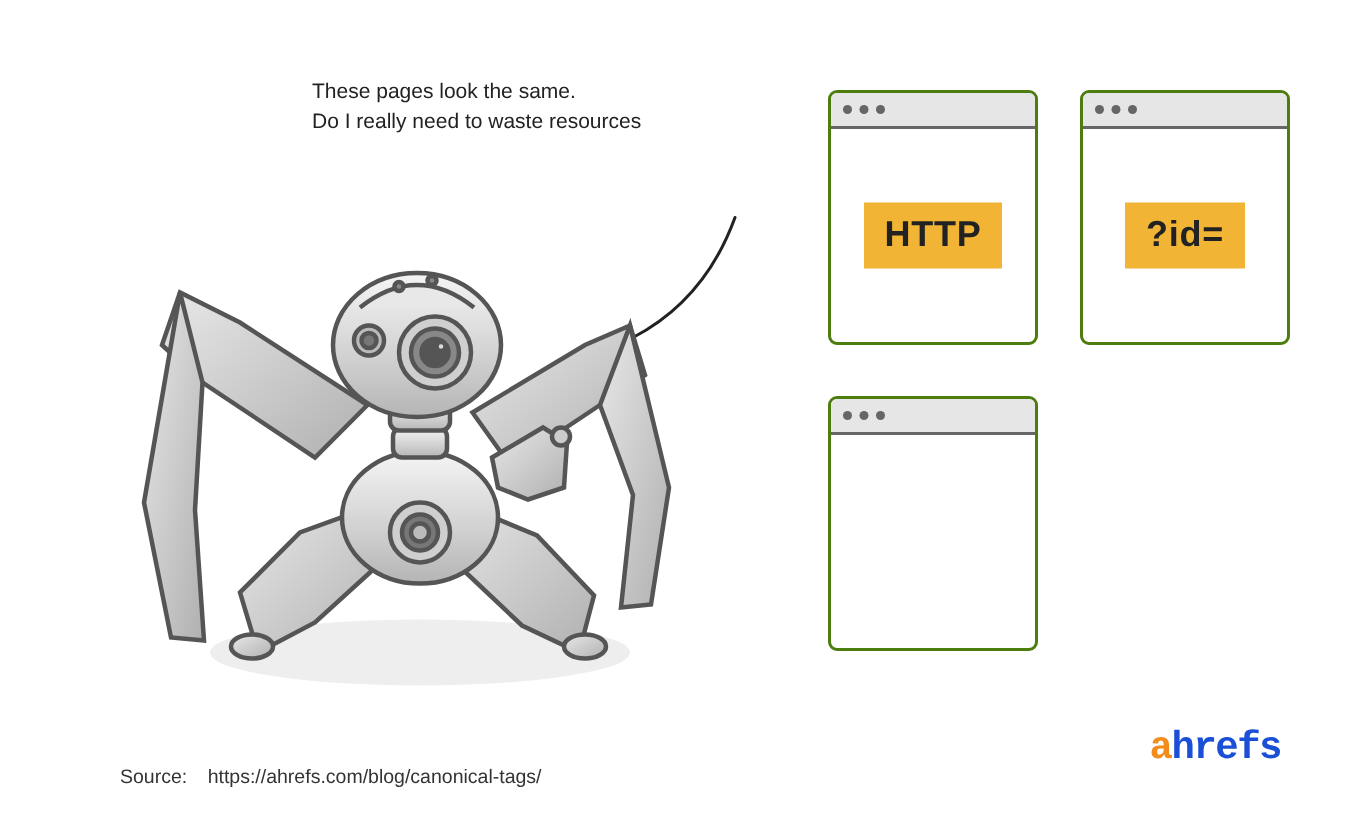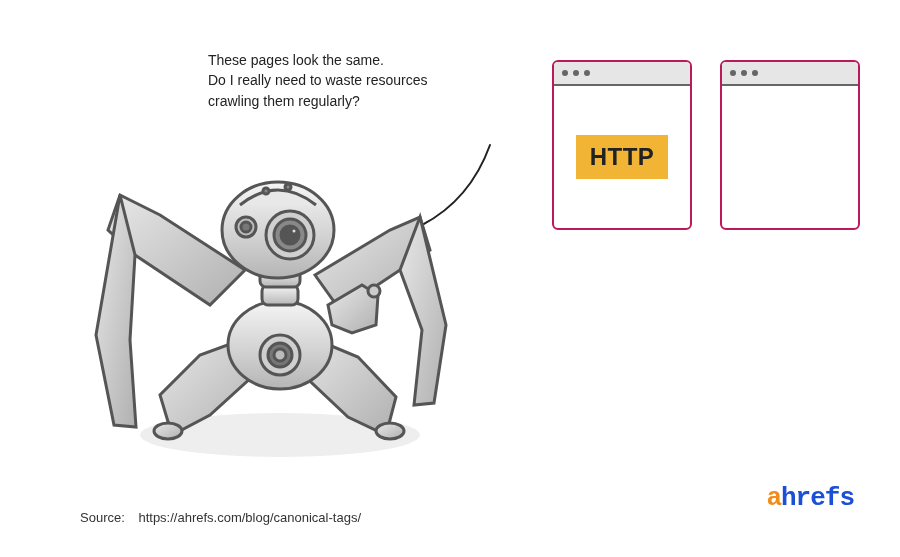--- a/index.html
+++ b/index.html
@@ -41,21 +41,21 @@
     top: 60px;
     width: 308px;
     display: grid;
     grid-template-columns: 1fr 1fr;
     grid-template-rows: 1fr 1fr;
     gap: 34px 28px;
   }
   .win {
     width: 140px;
     height: 170px;
-    border: 2px solid #be185d;
+    border: 2px solid #4d7c0f;
     border-radius: 6px;
     background: #fff;
     overflow: hidden;
     display: flex;
     flex-direction: column;
   }
   .titlebar {
     height: 24px;
     background: #e6e6e6;
     border-bottom: 2px solid #666;
@@ -105,21 +105,20 @@
     color: #1a4fd6;
   }
   .logo .accent { color: #f28c1b; }
 </style>
 </head>
 <body>
 
 <div class="speech">
   <span>These pages look the same.</span><br>
   <span>Do I really need to waste resources</span><br>
-  <span>crawling them regularly?</span>
 </div>
 
 <svg class="speech-tail" width="80" height="90">
   <path d="M 70 5 Q 50 60 2 85" stroke="#222" stroke-width="2" fill="none" stroke-linecap="round"></path>
 </svg>
 
 <svg class="robot" viewBox="0 0 380 340">
   <defs>
     <linearGradient id="metal" x1="0" y1="0" x2="0" y2="1">
       <stop offset="0%" stop-color="#f5f5f5"></stop>
@@ -198,20 +197,30 @@
     <div class="win-body">
       <span class="badge">HTTP</span>
     </div>
   </div>
   <div class="win">
     <div class="titlebar">
       <span class="dot"></span>
       <span class="dot"></span>
       <span class="dot"></span>
     </div>
+    <div class="win-body">
+      <span class="badge">?id=</span>
+    </div>
+  </div>
+  <div class="win">
+    <div class="titlebar">
+      <span class="dot"></span>
+      <span class="dot"></span>
+      <span class="dot"></span>
+    </div>
   </div>
 </div>
 
 <div class="source">
   <span class="lbl">Source:</span>
   <span>https://ahrefs.com/blog/canonical-tags/</span>
 </div>
 
 <div class="logo">
   <span class="accent">a</span><span>hrefs</span>

